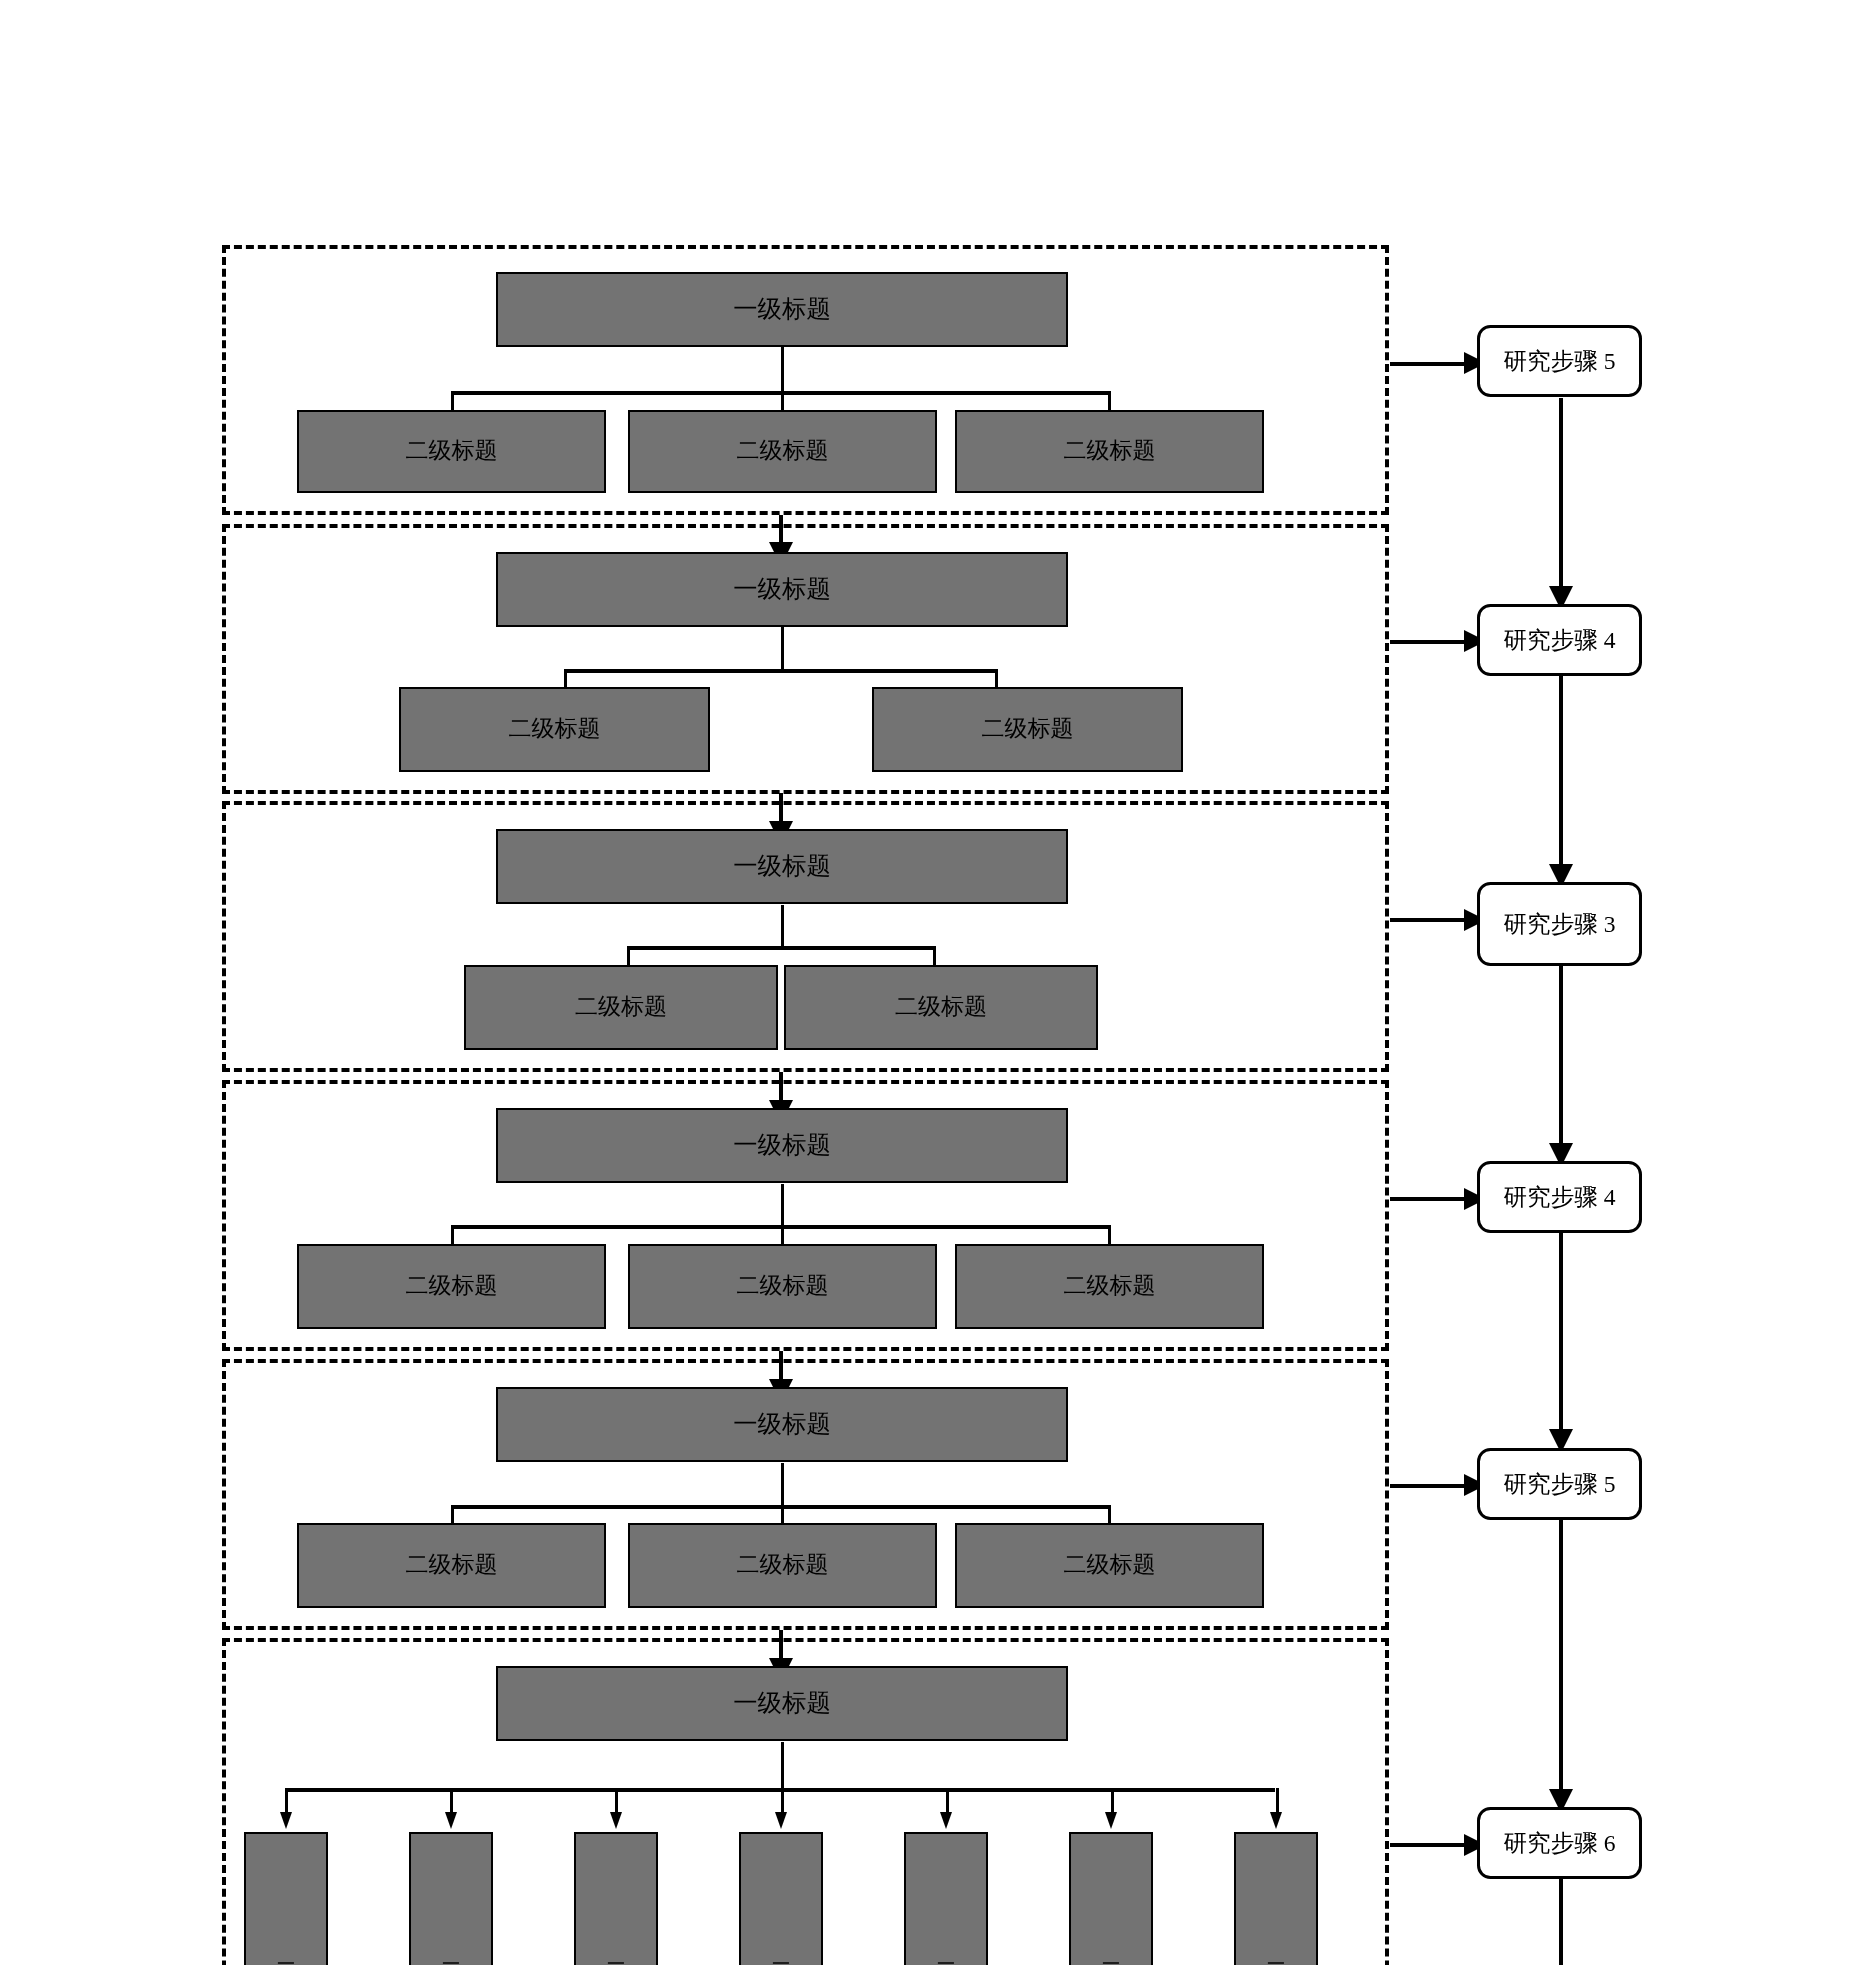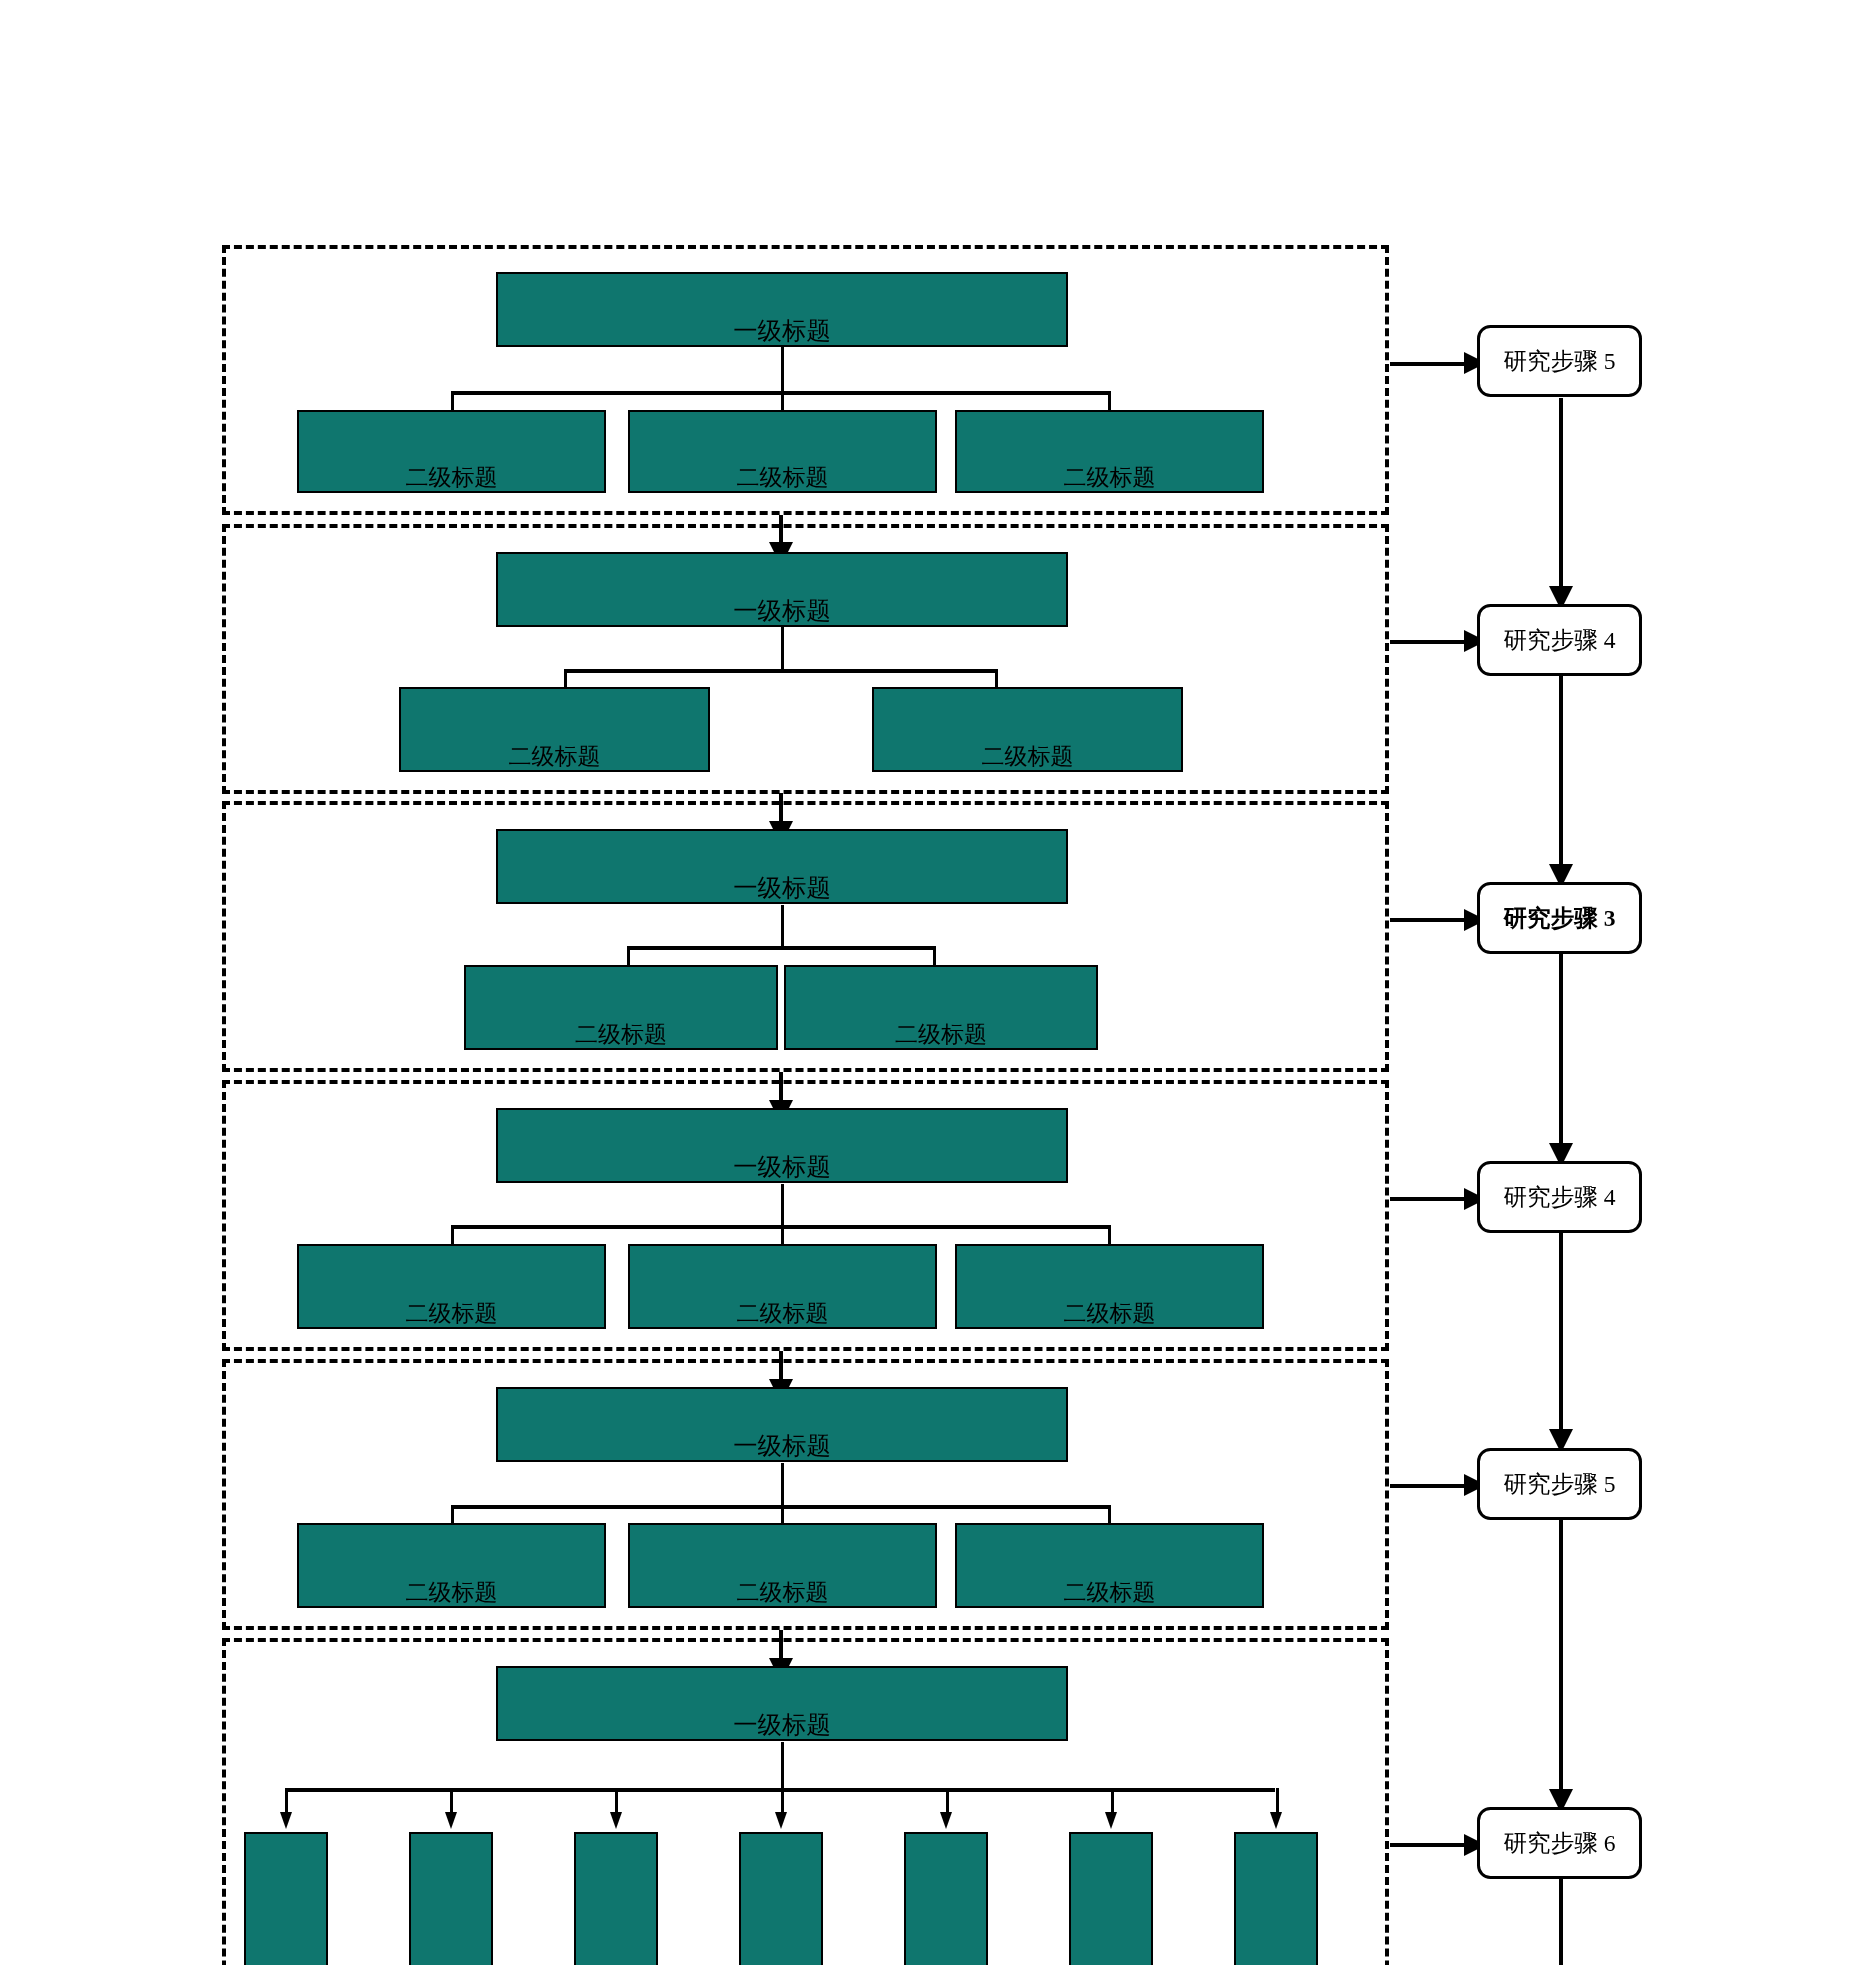--- a/index.html
+++ b/index.html
@@ -16,23 +16,23 @@
     border:4.3px dashed #000;
     box-sizing:border-box;
     background:transparent;
   }
 
   
   .node{
     position:absolute;
     box-sizing:border-box;
     border:2.8px solid #000;
-    background:#0f766e;
+    background:#737373;
     display:flex;
-    align-items:flex-end;
+    align-items:center;
     justify-content:center;
     text-align:center;
     color:#000;
     line-height:1.15;
   }
   .node.l1{font-size:24.4px;}
   .node.l2{font-size:23px;}
   
   .node.vert{font-size:23px;}
   .node.vert .vtxt{
@@ -291,21 +291,21 @@
   <div class="vline thick" style="left:1559px;top:1520px;height:274px;"></div>
   <div class="arrow-down big" style="left:1549px;top:1789px;"></div>
   <div class="vline thick" style="left:1559px;top:1879px;height:299px;"></div>
 
   <div class="step" style="left:1477px;top:325px;width:165px;height:72px;">
     <span>研究步骤 5</span>
   </div>
   <div class="step" style="left:1477px;top:604px;width:165px;height:72px;">
     <span>研究步骤 4</span>
   </div>
-  <div class="step" style="left:1477px;top:882px;width:165px;height:72px;font-weight:bold;">
+  <div class="step" style="left:1477px;top:882px;width:165px;height:84px;">
     <span>研究步骤 3</span>
   </div>
   <div class="step" style="left:1477px;top:1161px;width:165px;height:72px;">
     <span>研究步骤 4</span>
   </div>
   <div class="step" style="left:1477px;top:1448px;width:165px;height:72px;">
     <span>研究步骤 5</span>
   </div>
   <div class="step" style="left:1477px;top:1807px;width:165px;height:72px;">
     <span>研究步骤 6</span>

